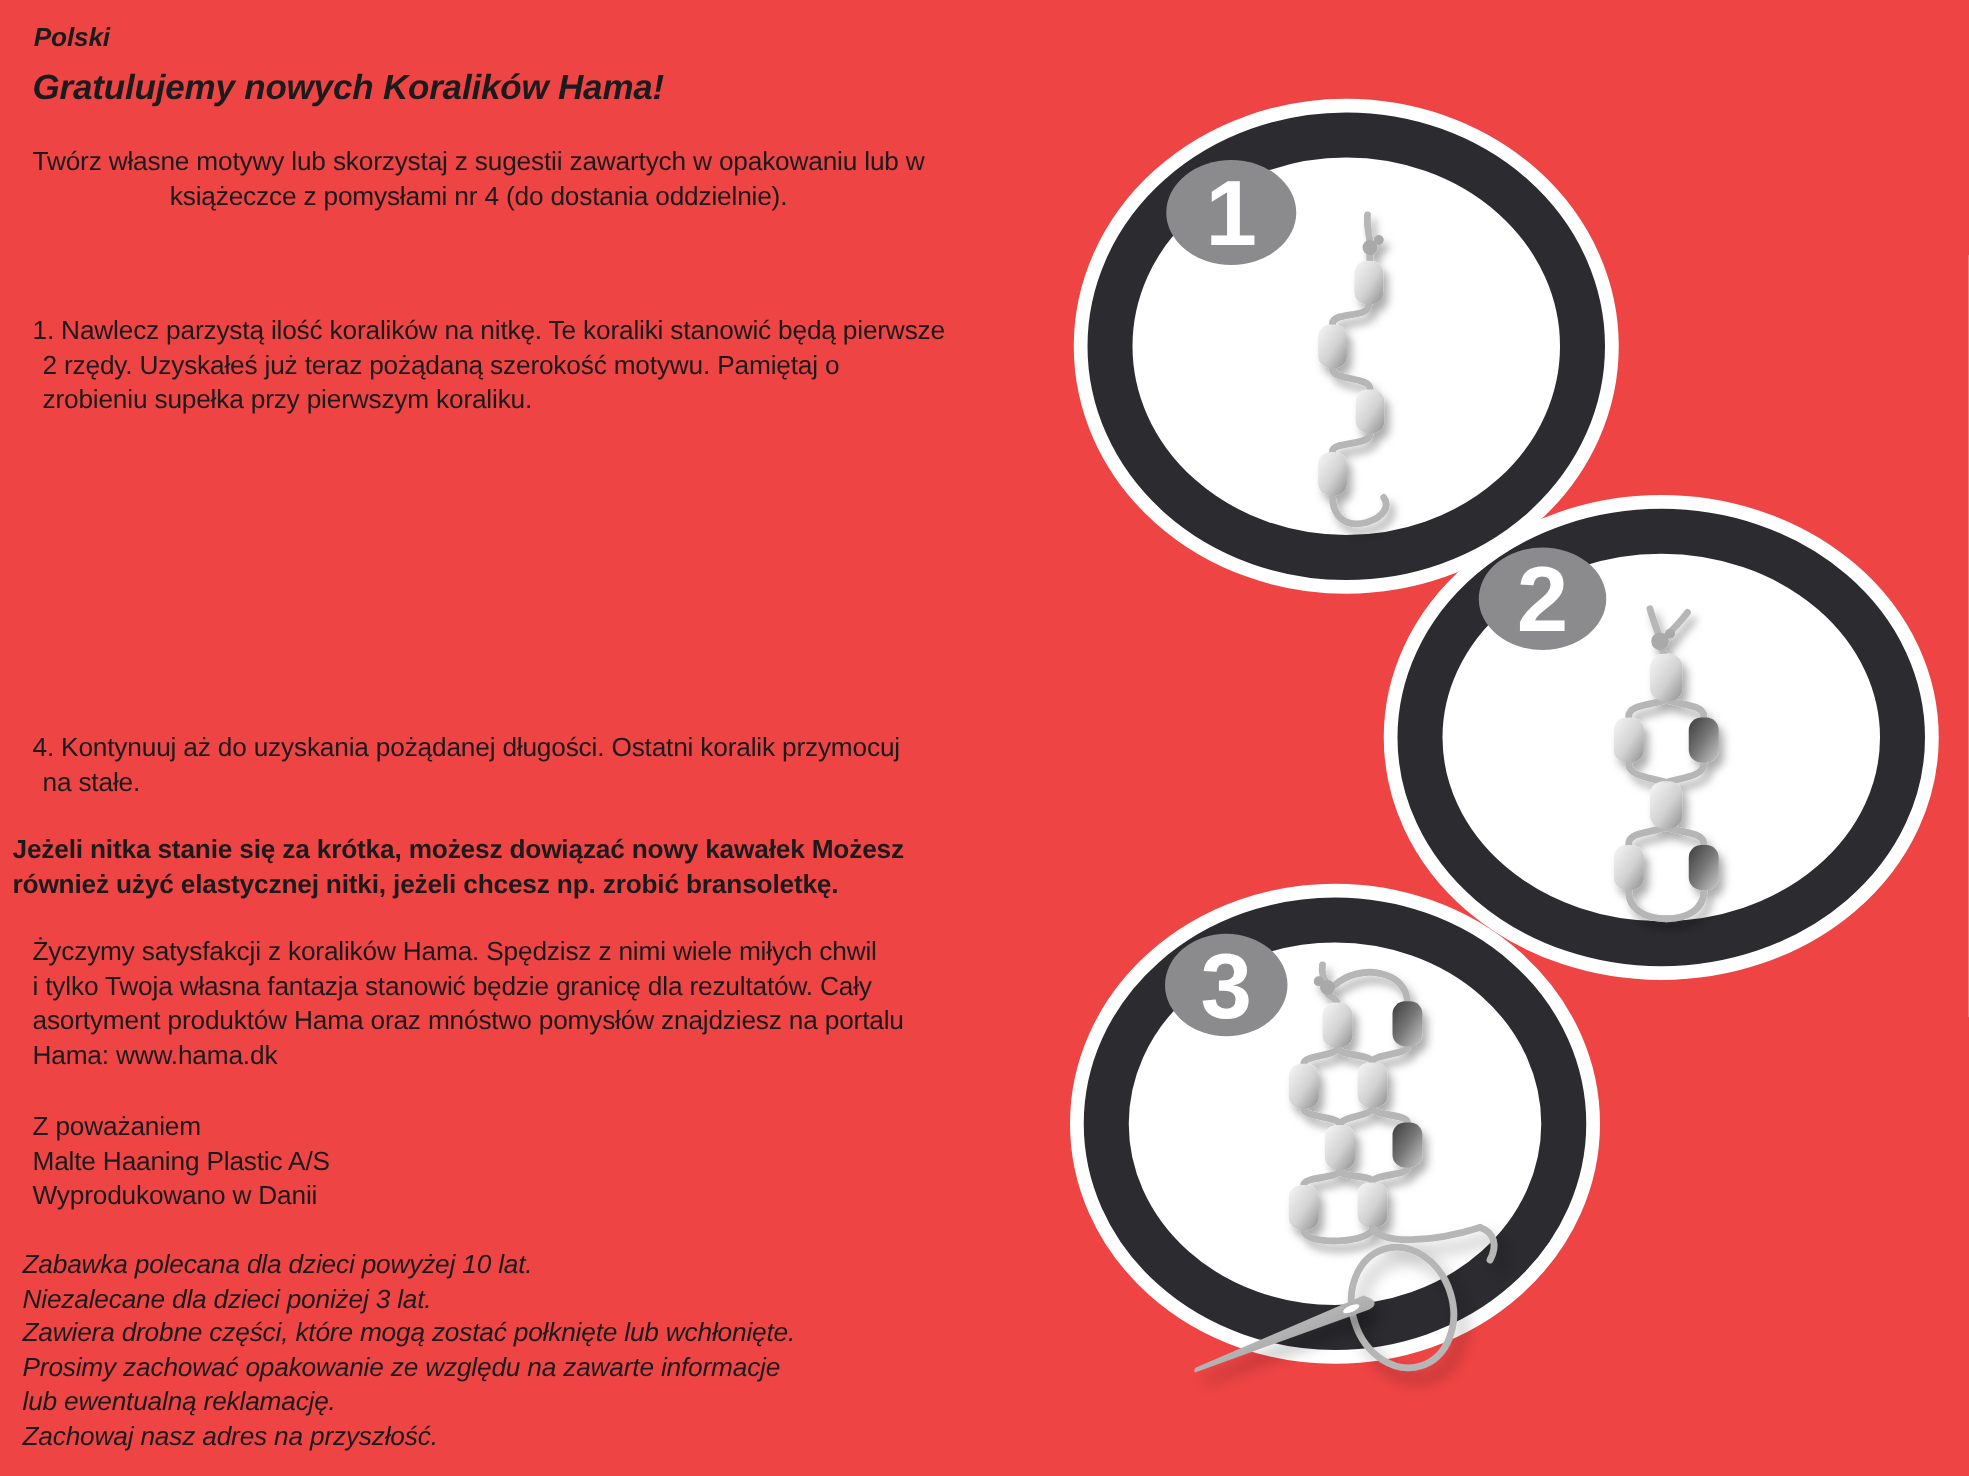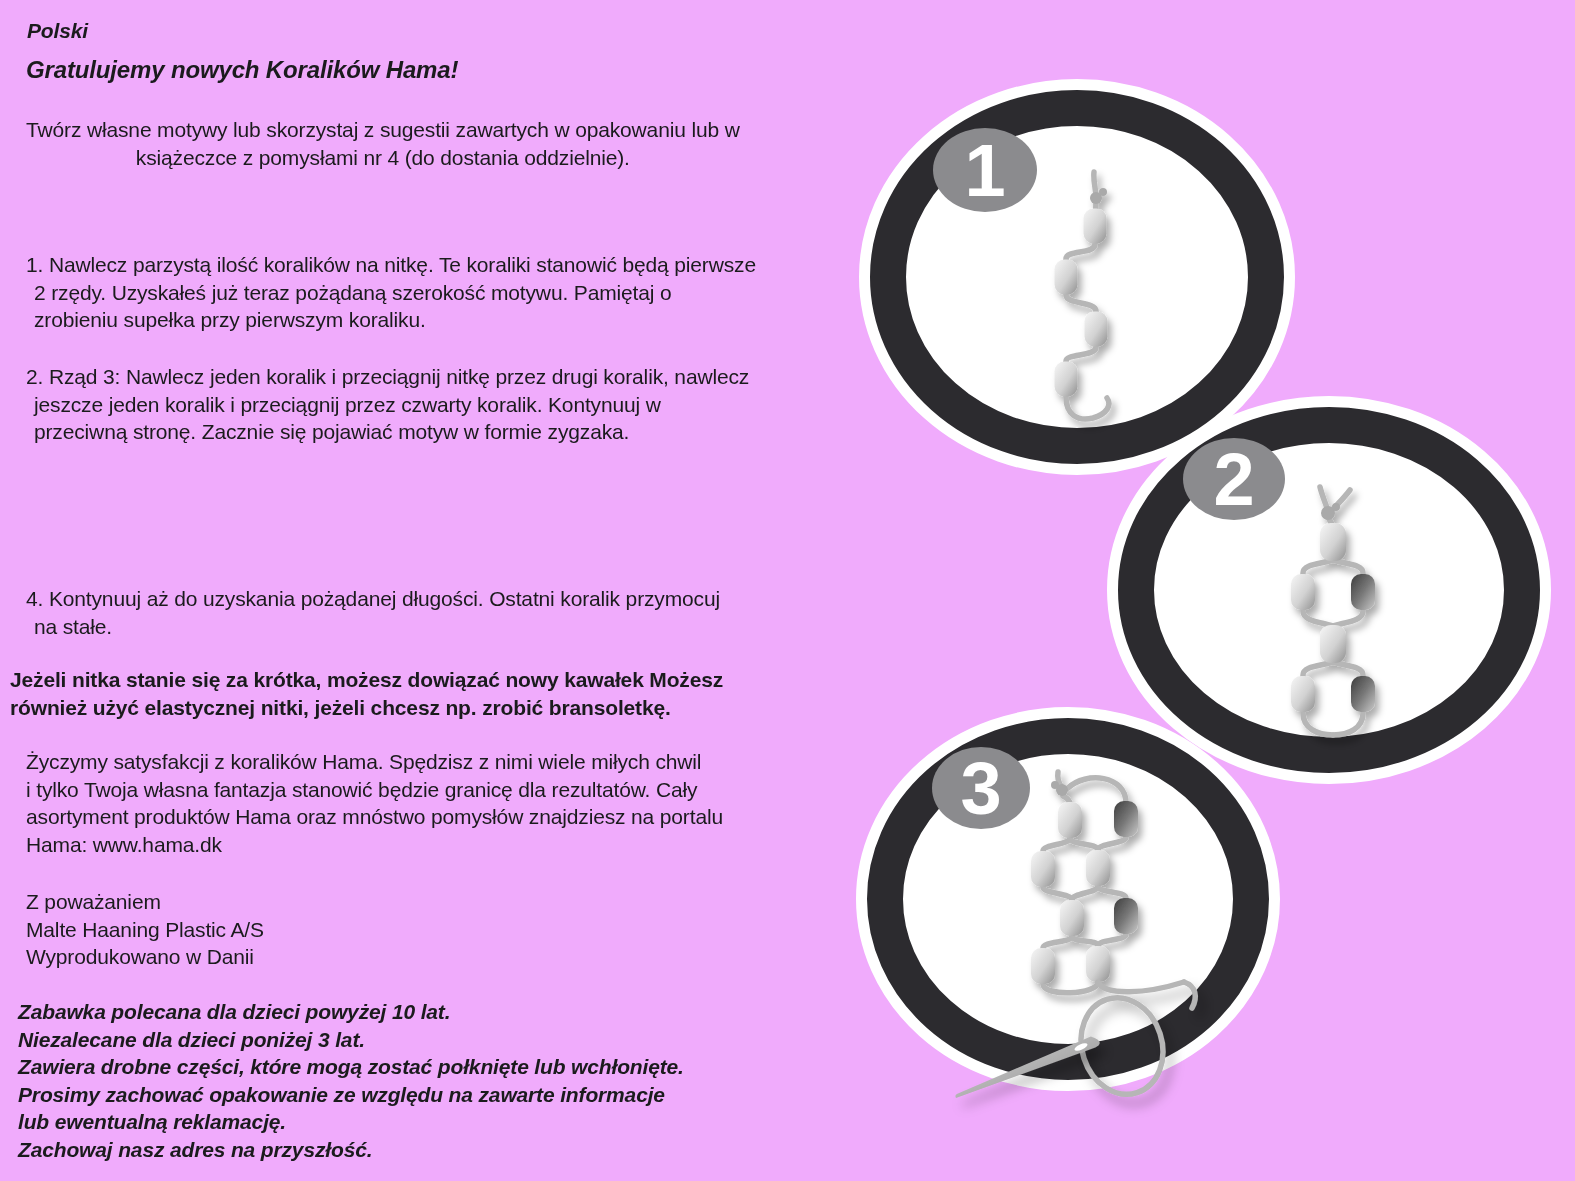--- a/index.html
+++ b/index.html
@@ -1,39 +1,39 @@
 <!DOCTYPE html>
 <html><head>
 <meta charset="utf-8">
 <style>
   html, body { margin:0; padding:0; }
   body {
     width:1575px; height:1181px; background:#ffffff;
     font-family:"Liberation Sans", sans-serif; color:#1b1b1d;
   }
-  .page { position:relative; width:1575px; height:1181px; overflow:hidden; background:#f0abfc; }
+  .page { position:relative; width:1575px; height:1181px; overflow:hidden; background:#ef4444; }
 
   
   .txt {
     position:absolute; white-space:pre; font-size:21px; line-height:27.5px;
     letter-spacing:-0.15px; margin:0;
   }
   .lang  { left:27px; top:17px;  font-weight:bold; font-style:italic; }
-  .title { left:26px; top:52px;  font-weight:bold; font-style:italic; font-size:24px; line-height:36px; }
+  .title { left:26px; top:52px;  font-weight:bold; font-style:italic; font-size:28px; line-height:36px; }
   .p1    { left:26px; top:116px;text-align:center; }
   .p2    { left:26px; top:196px; }
   .li    { padding-left:8px; text-indent:-8px; }
   .i1    { left:26px; top:251px; }
   .i2    { left:26px; top:363px; }
   .i3    { left:26px; top:475px; }
   .i4    { left:26px; top:585px; }
   .n1    { left:10px; top:666px;font-weight:bold; }
   .n2    { left:26px; top:748px; }
   .sig   { left:26px; top:888px; }
-  .warn  { left:18px; top:998px; font-weight:bold; font-style:italic; }
+  .warn  { left:18px; top:998px; font-weight:normal; font-style:italic; }
 
   
   svg { position:absolute; overflow:visible; }
   .fig1 { left:850px;  top:72px;  z-index:1; }
   .fig2 { left:1108px; top:393px; z-index:2; }
   .fig3 { left:848px;  top:703px; z-index:3; }
 
   .ring-halo { fill:#ffffff; stroke:#ffffff; stroke-width:58; }
   .ring      { fill:none;    stroke:#2c2b2f; stroke-width:36; }
   .badge     { fill:#8b8b8e; }
@@ -52,23 +52,20 @@
 
 <div class="page">
 
   <p class="txt lang">Polski</p>
   <p class="txt title">Gratulujemy nowych Koralików Hama!</p>
   <p class="txt p1">Twórz własne motywy lub skorzystaj z sugestii zawartych w opakowaniu lub w
 książeczce z pomysłami nr 4 (do dostania oddzielnie).</p>
   <p class="txt li i1">1. Nawlecz parzystą ilość koralików na nitkę. Te koraliki stanowić będą pierwsze
 2 rzędy. Uzyskałeś już teraz pożądaną szerokość motywu. Pamiętaj o
 zrobieniu supełka przy pierwszym koraliku.</p>
-  <p class="txt li i2">2. Rząd 3: Nawlecz jeden koralik i przeciągnij nitkę przez drugi koralik, nawlecz
-jeszcze jeden koralik i przeciągnij przez czwarty koralik. Kontynuuj w
-przeciwną stronę. Zacznie się pojawiać motyw w formie zygzaka.</p>
   <p class="txt li i4">4. Kontynuuj aż do uzyskania pożądanej długości. Ostatni koralik przymocuj
 na stałe.</p>
   <p class="txt n1">Jeżeli nitka stanie się za krótka, możesz dowiązać nowy kawałek Możesz
 również użyć elastycznej nitki, jeżeli chcesz np. zrobić bransoletkę.</p>
   <p class="txt sig">Z poważaniem
 Malte Haaning Plastic A/S
 Wyprodukowano w Danii</p>
   <p class="txt n2">Życzymy satysfakcji z koralików Hama. Spędzisz z nimi wiele miłych chwil
 i tylko Twoja własna fantazja stanowić będzie granicę dla rezultatów. Cały
 asortyment produktów Hama oraz mnóstwo pomysłów znajdziesz na portalu

